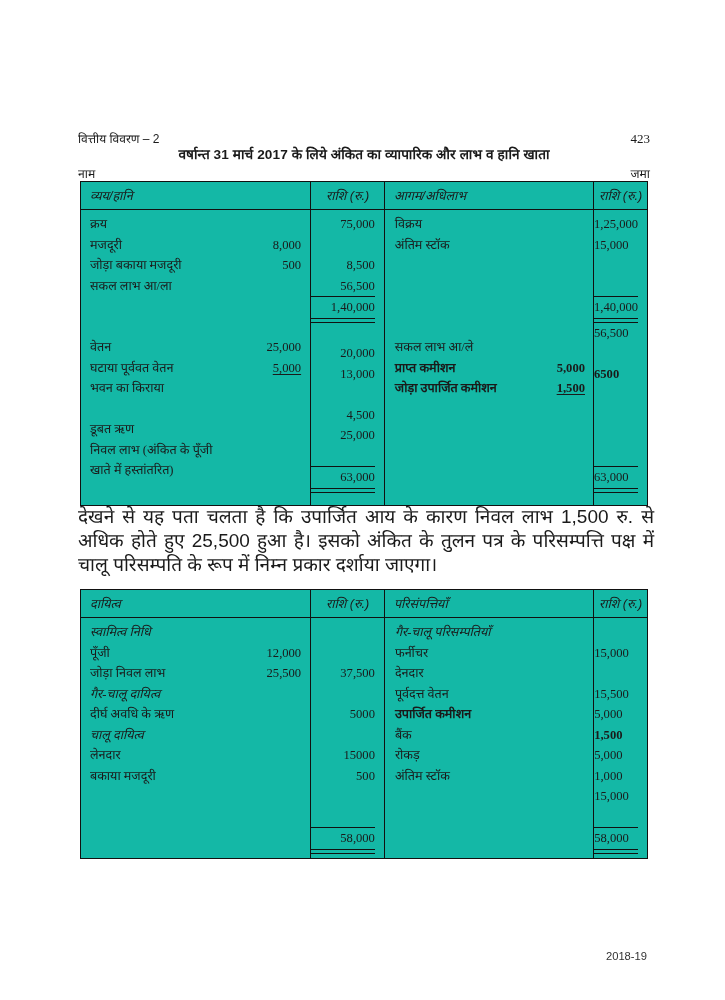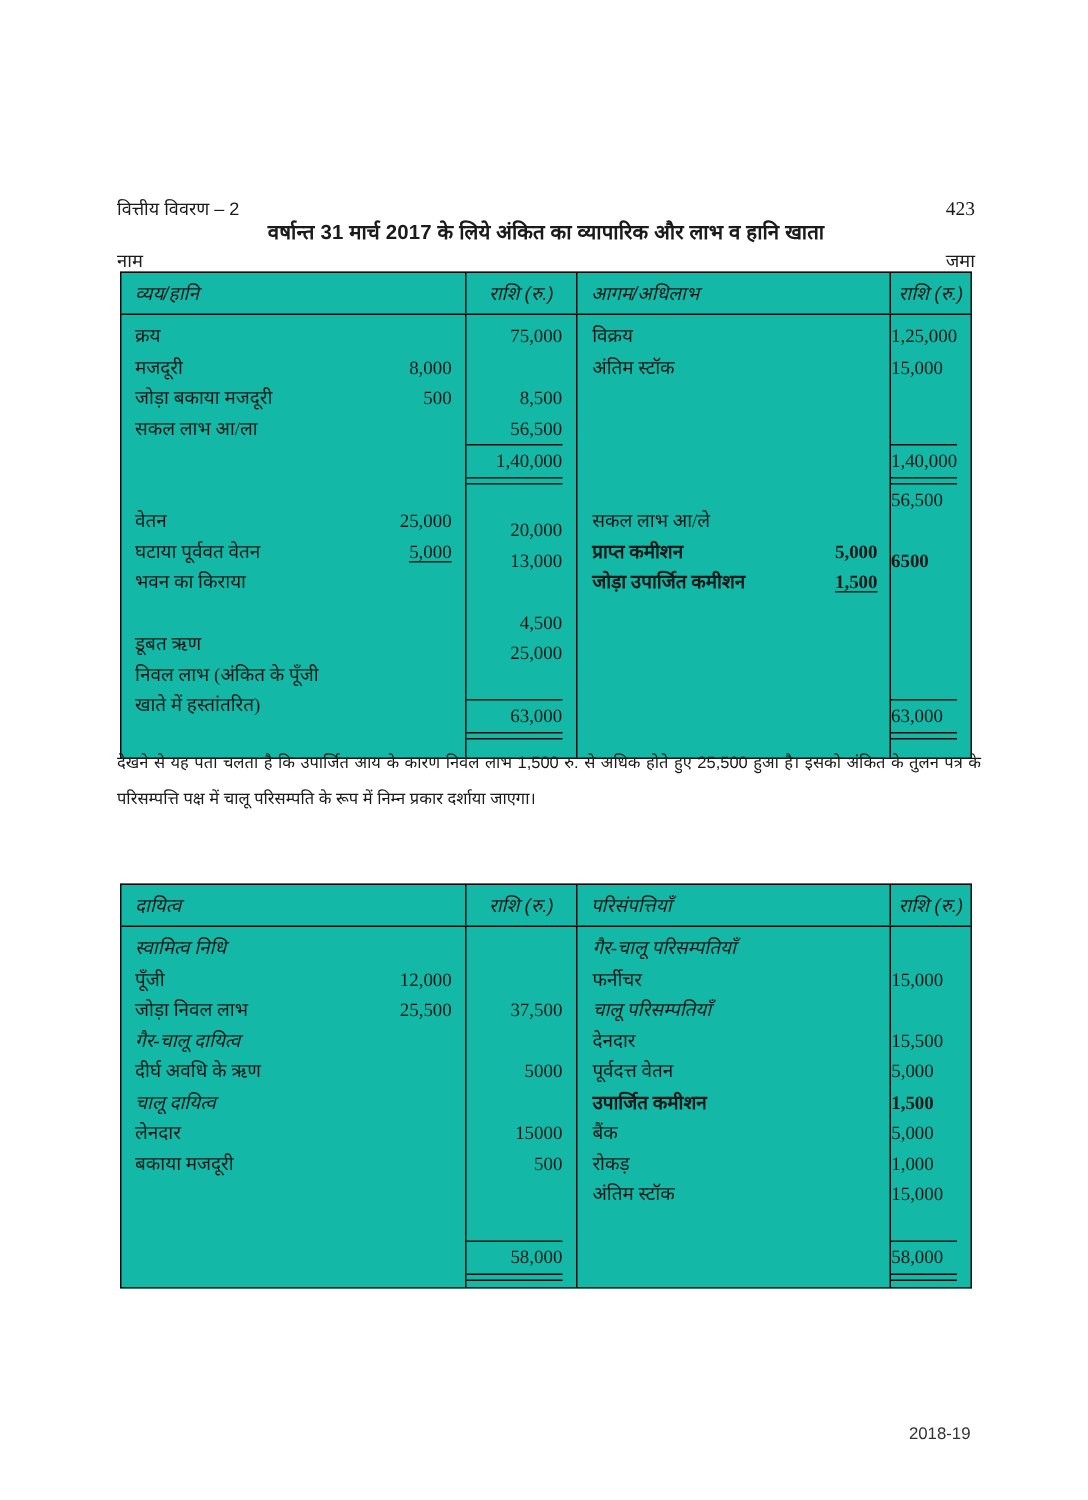--- a/index.html
+++ b/index.html
@@ -93,21 +93,21 @@
   .lrow.body .c-part,.lrow.body .c-part2{padding-top:4px;padding-bottom:4px;}
   .lrow.body .c-inner,.lrow.body .c-inner2{padding-top:4px;padding-bottom:4px;}
   .lrow.body .c-amt,.lrow.body .c-amt2{padding-top:4px;padding-bottom:4px;}
 
   
   .amtcol{display:flex;flex-direction:column;height:100%;box-sizing:border-box;}
 
   
   .prose{
     position:absolute;left:78px;width:576px;top:486px;
-    font-size:11px;line-height:24px;text-align:justify;
+    font-size:19px;line-height:24px;text-align:justify;
     font-family:"Liberation Sans","DejaVu Sans",sans-serif;
   }
 
   
   .footer{
     position:absolute;right:78px;top:950px;
     font-size:11.2px;color:#333;
     font-family:"Liberation Sans","DejaVu Sans",sans-serif;
   }
 </style>
@@ -301,21 +301,20 @@
             <div class="ln num">&nbsp;</div>
             <div class="ln num">&nbsp;</div>
             <div class="ruleline"></div>
             <div class="ln num">58,000</div>
             <div class="dblrule"></div>
           </div>
         </div>
       <div class="c-part2 cellstack" id="t2-a-part">
           <div class="ln em">गैर-चालू परिसम्पतियाँ</div>
           <div class="ln">फर्नीचर</div>
-          <div class="ln em">चालू परिसम्पतियाँ</div>
           <div class="ln">देनदार</div>
           <div class="ln">पूर्वदत्त वेतन</div>
           <div class="ln bold">उपार्जित कमीशन</div>
           <div class="ln">बैंक</div>
           <div class="ln">रोकड़</div>
           <div class="ln">अंतिम स्टॉक</div>
           <div class="ln">&nbsp;</div>
           <div class="ln">&nbsp;</div>
         </div>
       <div class="c-inner2 cellstack" id="t2-a-inner">

